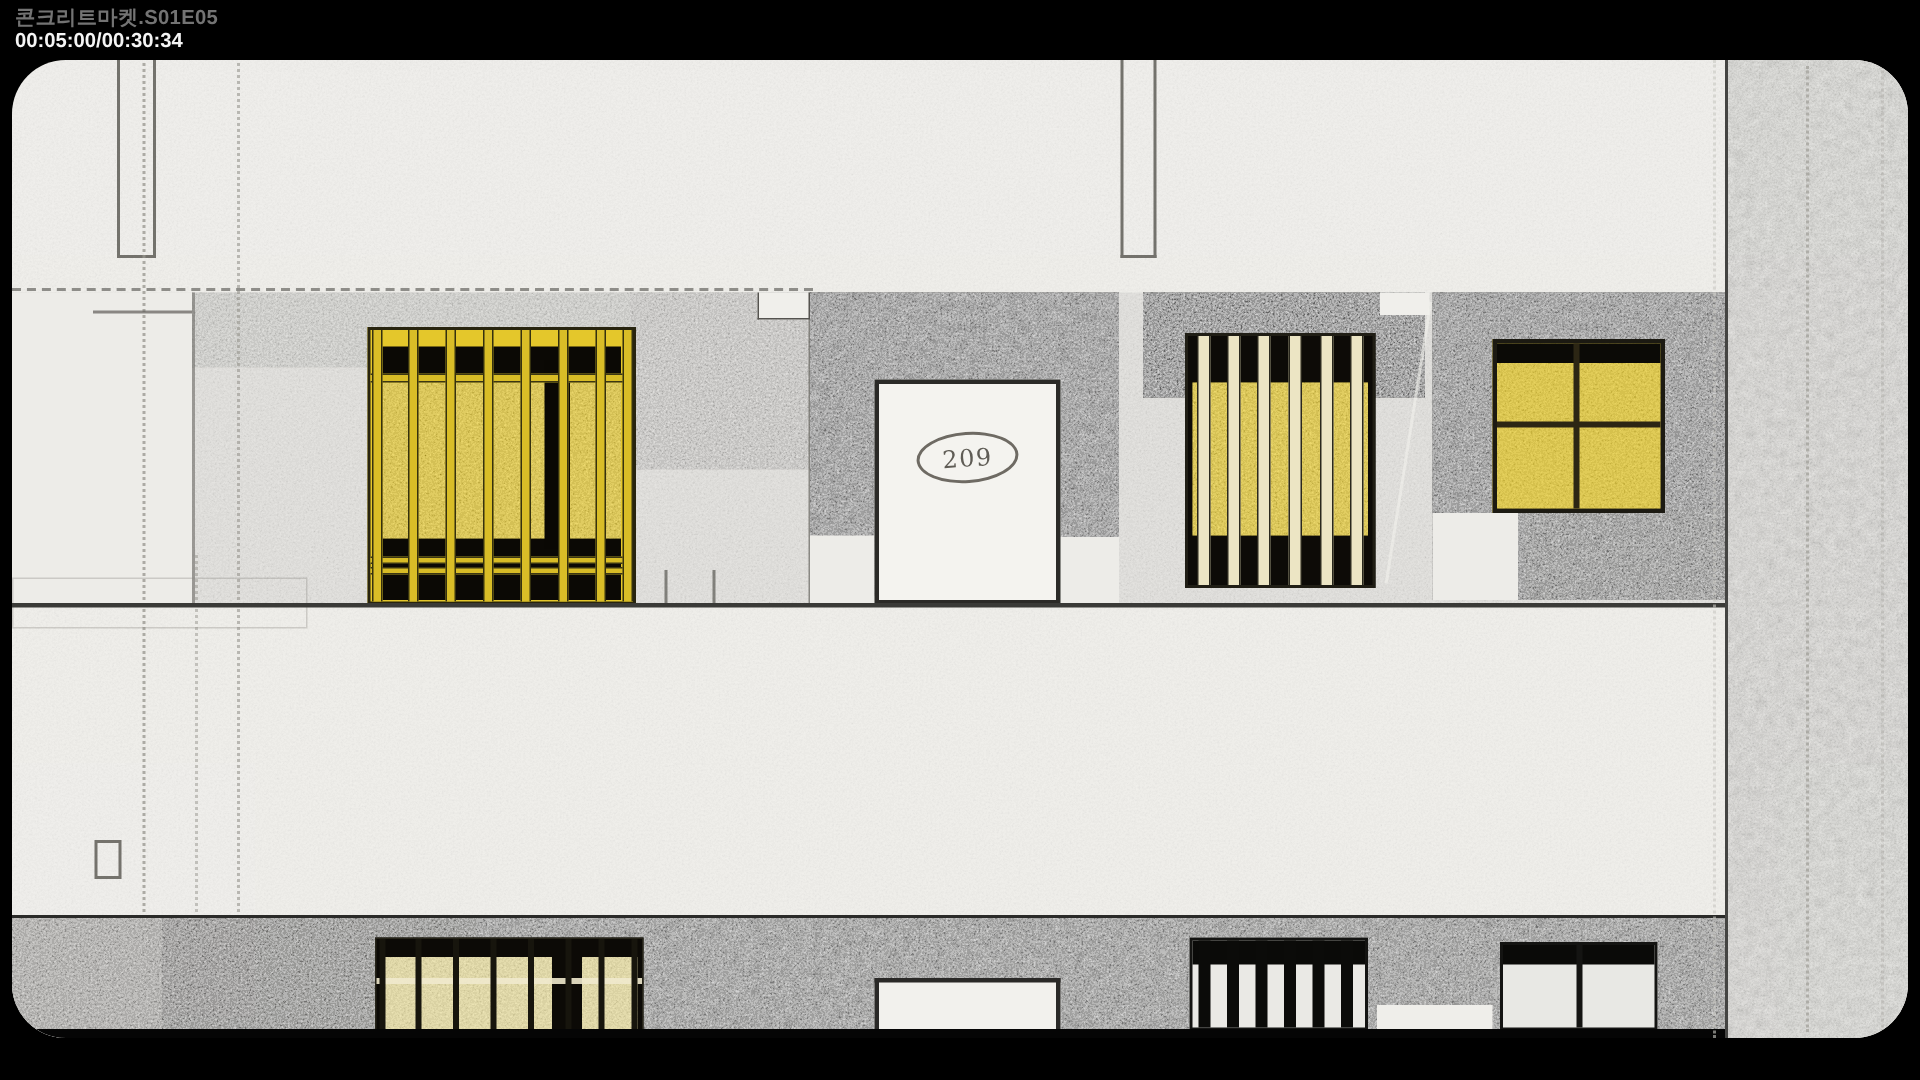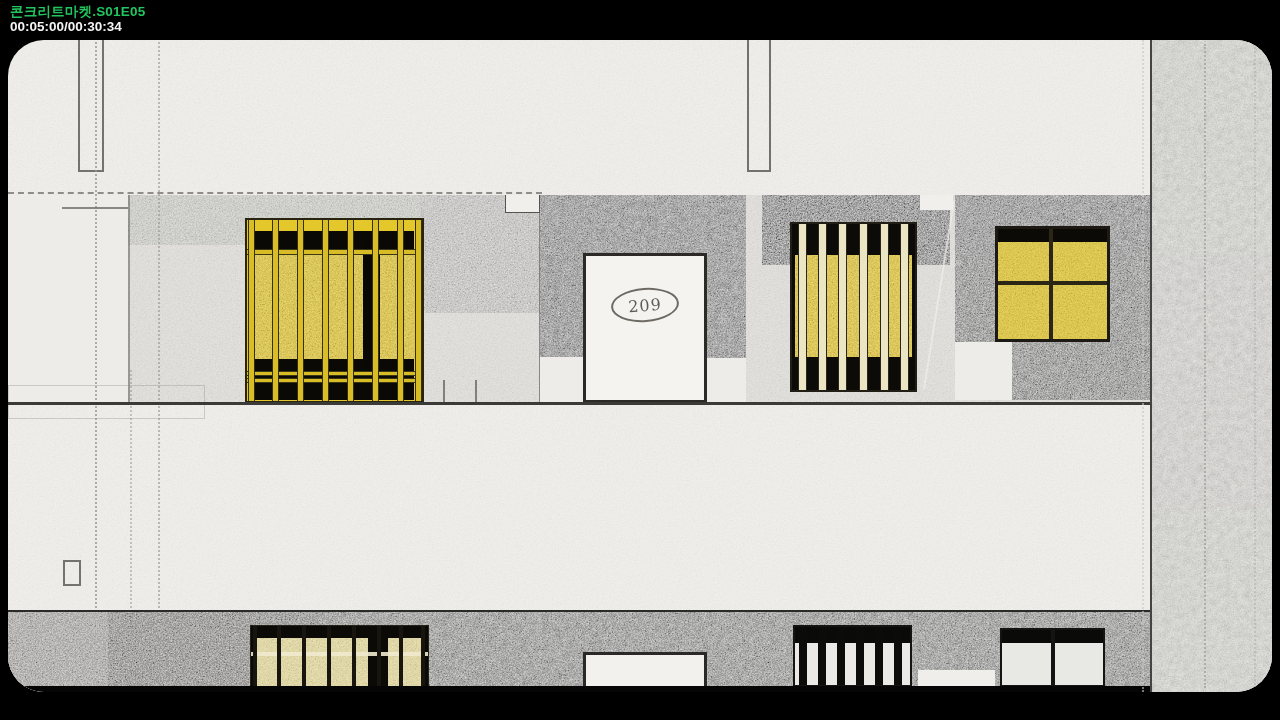--- a/index.html
+++ b/index.html
@@ -4,21 +4,21 @@
 <style>
   html,body{margin:0;padding:0;background:#000;}
   #app{position:relative;width:1280px;height:720px;background:#000;overflow:hidden;
        font-family:"Liberation Sans",sans-serif;}
   .abs{position:absolute;}
   
   #stage{position:absolute;left:8px;top:40px;width:1264px;height:652px;
          background:#f0efeb;border-radius:36px;overflow:hidden;}
   .nz{position:absolute;inset:0;width:100%;height:100%;pointer-events:none;}
   
-  .ovl1{position:absolute;left:10px;top:3px;color:#22c55e;font-size:13.5px;font-weight:700;
+  .ovl1{position:absolute;left:10px;top:3px;color:#737373;font-size:13.5px;font-weight:700;
         letter-spacing:.2px;text-shadow:0 1px 2px rgba(0,0,0,.9);}
   .ovl2{position:absolute;left:10px;top:19px;color:#f5f5f5;font-size:13.5px;font-weight:600;
         text-shadow:0 1px 2px rgba(0,0,0,.9);}
   
   .dotv{width:0;border-left:2px dotted #97958e;}
   .dashh{height:0;border-top:2px dashed #6f6e69;}
   .outl{border:2px solid #56544e;border-top:none;box-sizing:border-box;background:transparent;}
   
   .barY{position:absolute;top:0;bottom:0;width:5px;background:#d9bd27;
         border-left:1px solid #35310f;border-right:1px solid #35310f;}

